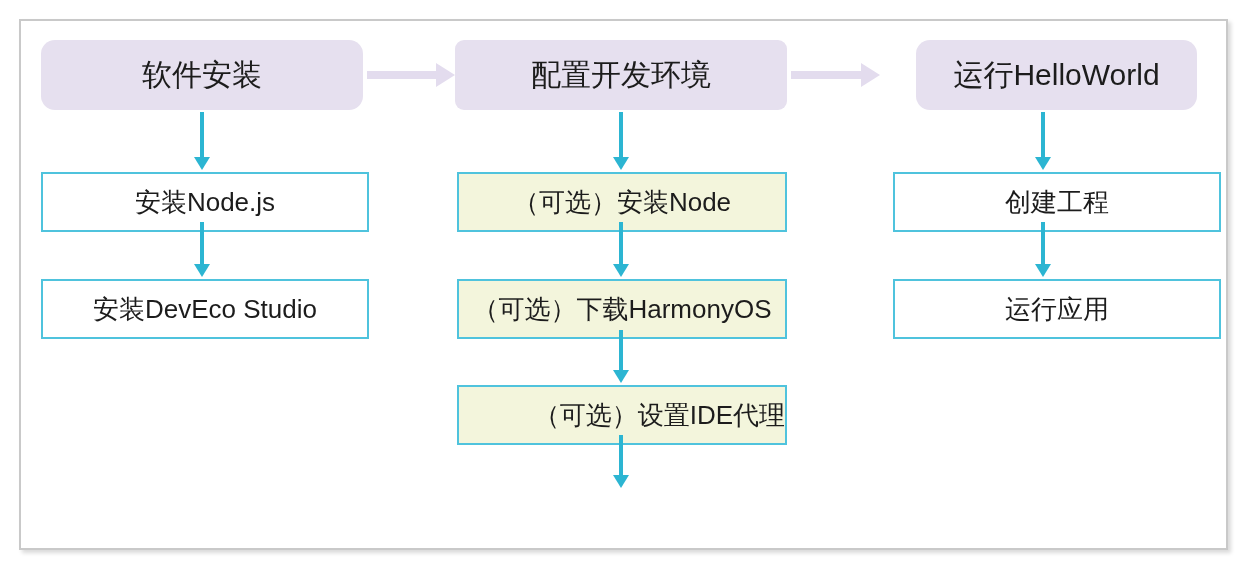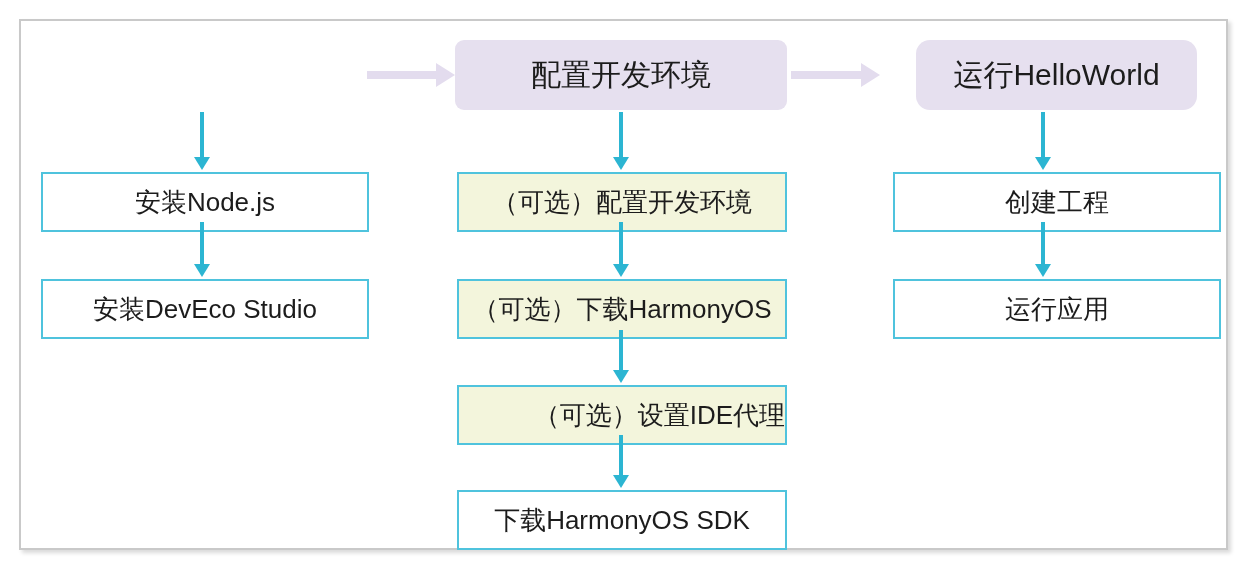--- a/index.html
+++ b/index.html
@@ -102,20 +102,23 @@
   .step.r2 { top: 279px; align-items: center; }
   .step.r3 { top: 385px; justify-content: flex-end; }
   .step.r4 { top: 490px; }
 </style>
 </head>
 <body>
 
 <div class="canvas">
   <div class="frame"></div>
 
+  <div class="stage c1">
+    <span>软件安装</span>
+  </div>
   <div class="stage c2">
     <span>配置开发环境</span>
   </div>
   <div class="stage c3">
     <span>运行HelloWorld</span>
   </div>
 
   <div class="h-arrow a1">
     <div class="shaft"></div>
     <div class="head"></div>
@@ -138,43 +141,40 @@
   </div>
   <div class="step c1 r2">
     <span>安装DevEco Studio</span>
   </div>
 
   <div class="v-arrow c2 rA">
     <div class="shaft"></div>
     <div class="head"></div>
   </div>
   <div class="step c2 r1 optional">
-    <span>（可选）配置开发环境</span>
+    <span>（可选）安装Node</span>
   </div>
   <div class="v-arrow c2 rB">
     <div class="shaft"></div>
     <div class="head"></div>
   </div>
   <div class="step c2 r2 optional">
     <span>（可选）下载HarmonyOS</span>
   </div>
   <div class="v-arrow c2 rC">
     <div class="shaft"></div>
     <div class="head"></div>
   </div>
   <div class="step c2 r3 optional">
     <span>（可选）设置IDE代理</span>
   </div>
   <div class="v-arrow c2 rD">
     <div class="shaft"></div>
     <div class="head"></div>
   </div>
-  <div class="step c2 r4">
-    <span>下载HarmonyOS SDK</span>
-  </div>
 
   <div class="v-arrow c3 rA">
     <div class="shaft"></div>
     <div class="head"></div>
   </div>
   <div class="step c3 r1">
     <span>创建工程</span>
   </div>
   <div class="v-arrow c3 rB">
     <div class="shaft"></div>

